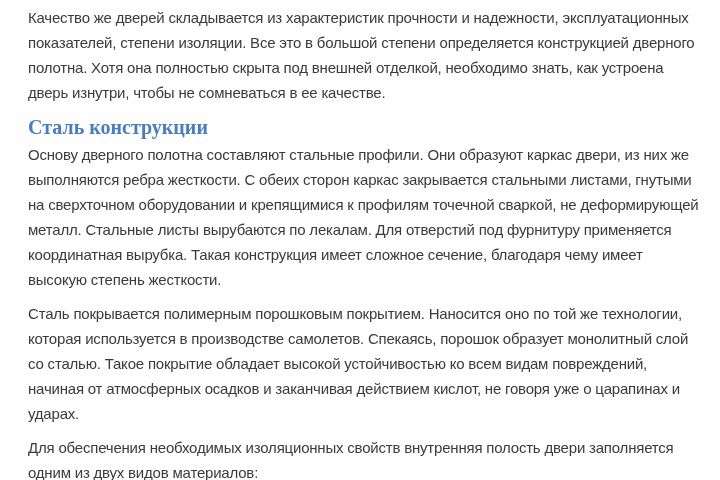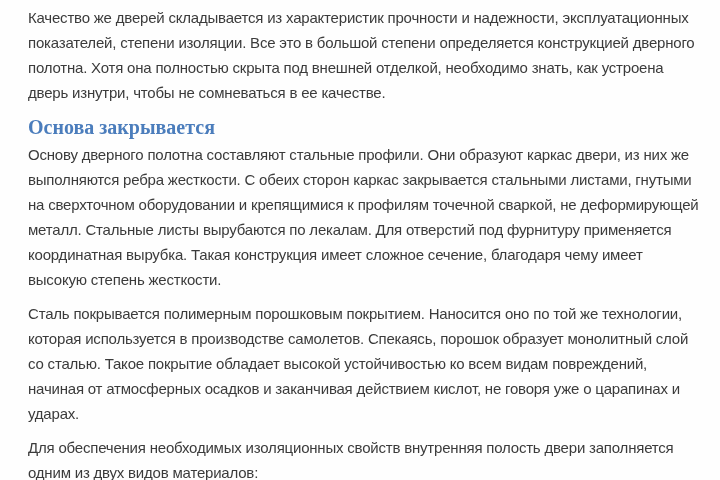--- a/index.html
+++ b/index.html
@@ -37,20 +37,20 @@
     color: var(--heading);
     margin: 0 0 2px 0;
   }
 </style>
 </head>
 <body>
 
 <div class="page">
   <p class="para">Качество же дверей складывается из характеристик прочности и надежности, эксплуатационных показателей, степени изоляции. Все это в большой степени определяется конструкцией дверного полотна. Хотя она полностью скрыта под внешней отделкой, необходимо знать, как устроена дверь изнутри, чтобы не сомневаться в ее качестве.</p>
 
-  <h2 class="heading">Основа закрывается</h2>
+  <h2 class="heading">Сталь конструкции</h2>
 
   <p class="para">Основу дверного полотна составляют стальные профили. Они образуют каркас двери, из них же выполняются ребра жесткости. С обеих сторон каркас закрывается стальными листами, гнутыми на сверхточном оборудовании и крепящимися к профилям точечной сваркой, не деформирующей металл. Стальные листы вырубаются по лекалам. Для отверстий под фурнитуру применяется координатная вырубка. Такая конструкция имеет сложное сечение, благодаря чему имеет высокую степень жесткости.</p>
 
   <p class="para">Сталь покрывается полимерным порошковым покрытием. Наносится оно по той же технологии, которая используется в производстве самолетов. Спекаясь, порошок образует монолитный слой со сталью. Такое покрытие обладает высокой устойчивостью ко всем видам повреждений, начиная от атмосферных осадков и заканчивая действием кислот, не говоря уже о царапинах и ударах.</p>
 
   <p class="para">Для обеспечения необходимых изоляционных свойств внутренняя полость двери заполняется одним из двух видов материалов:</p>
 </div>
 
 </body></html>

